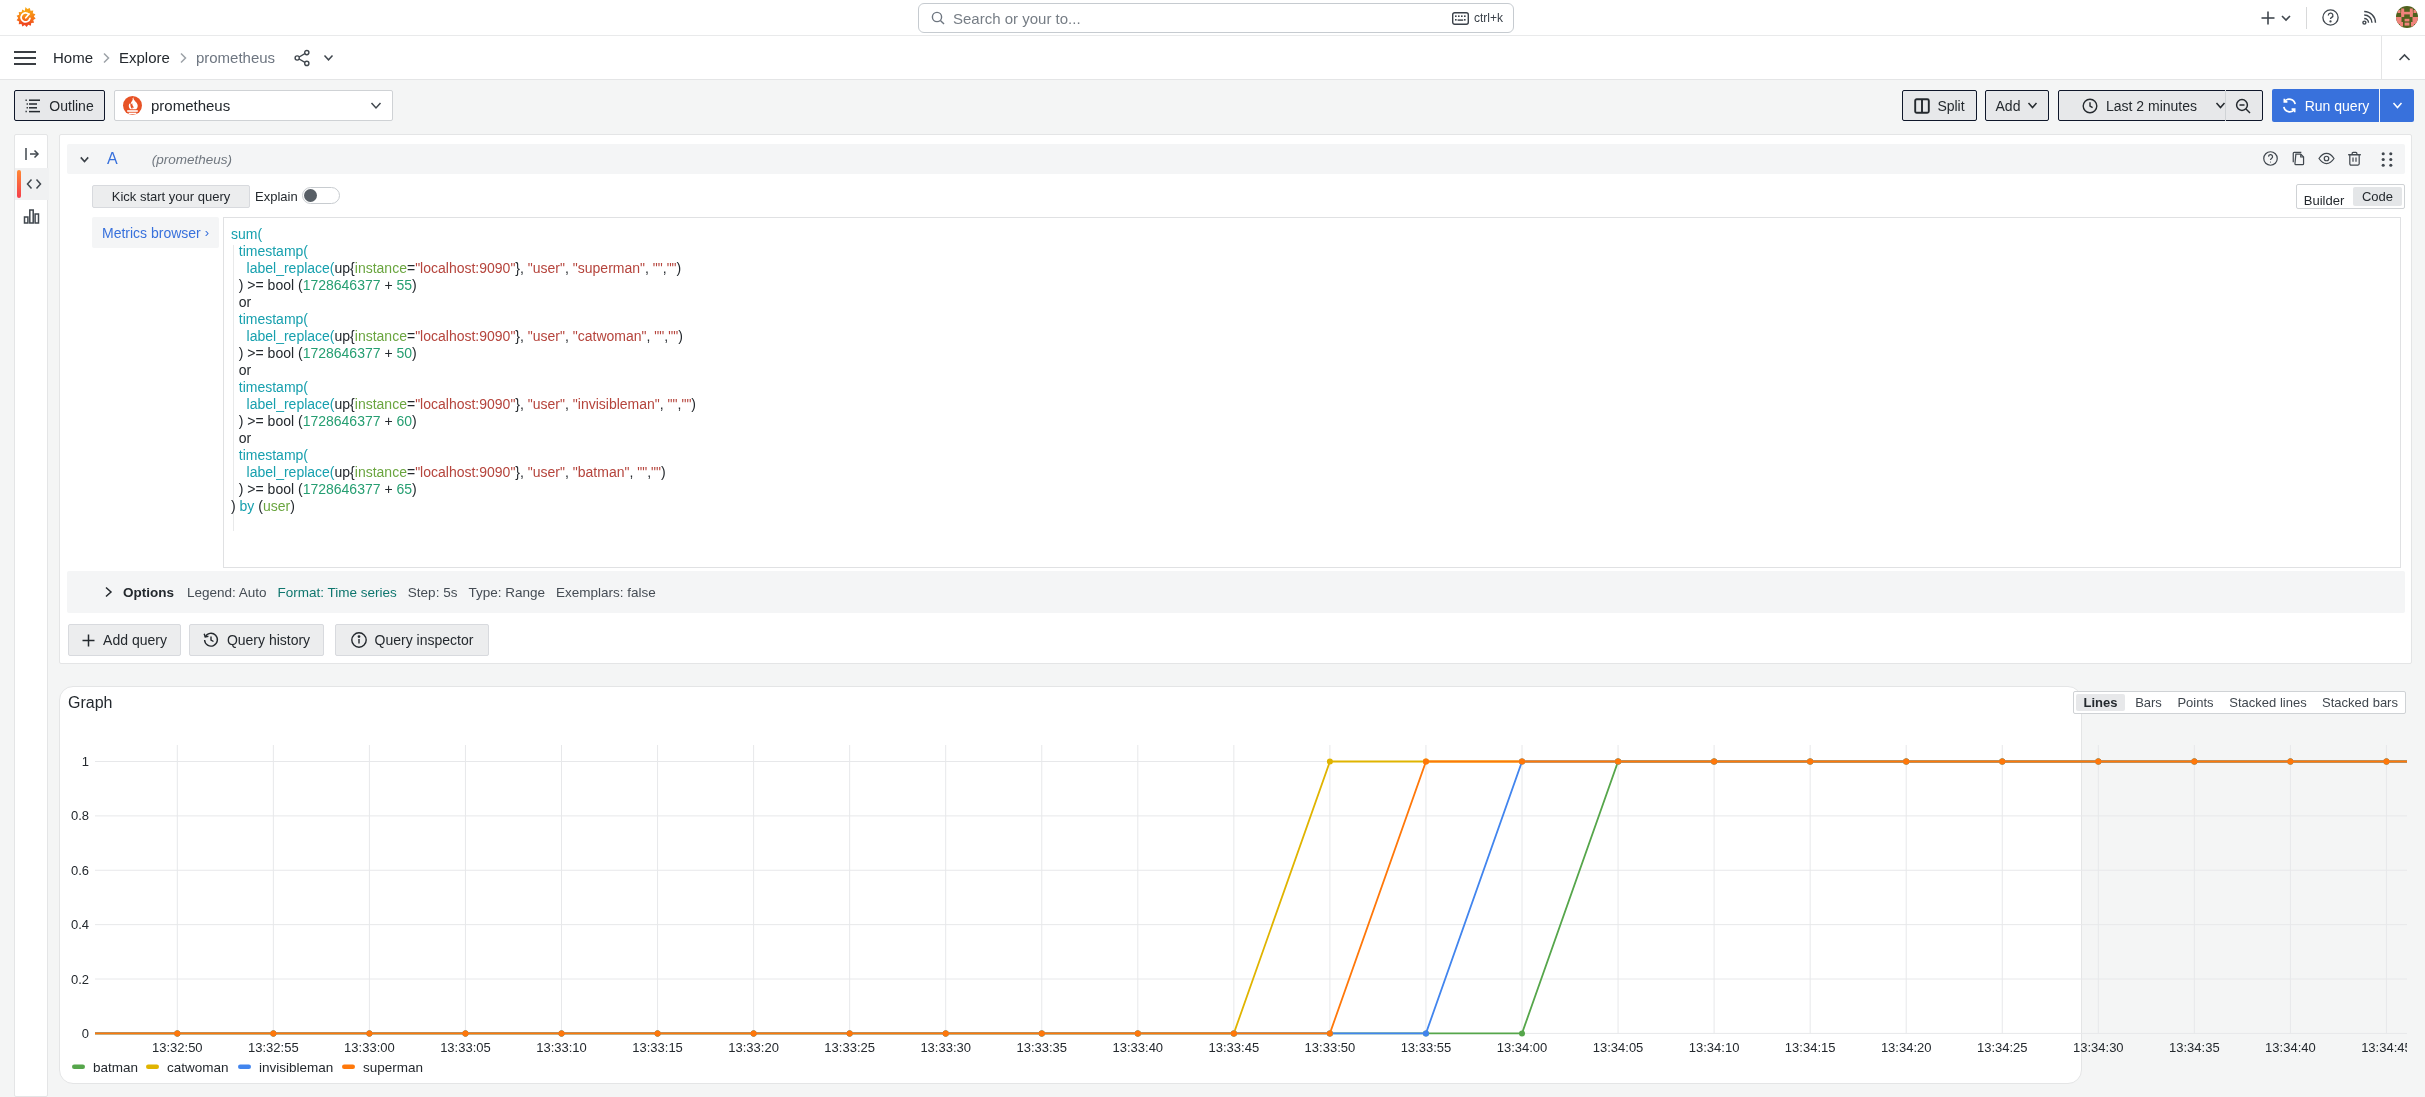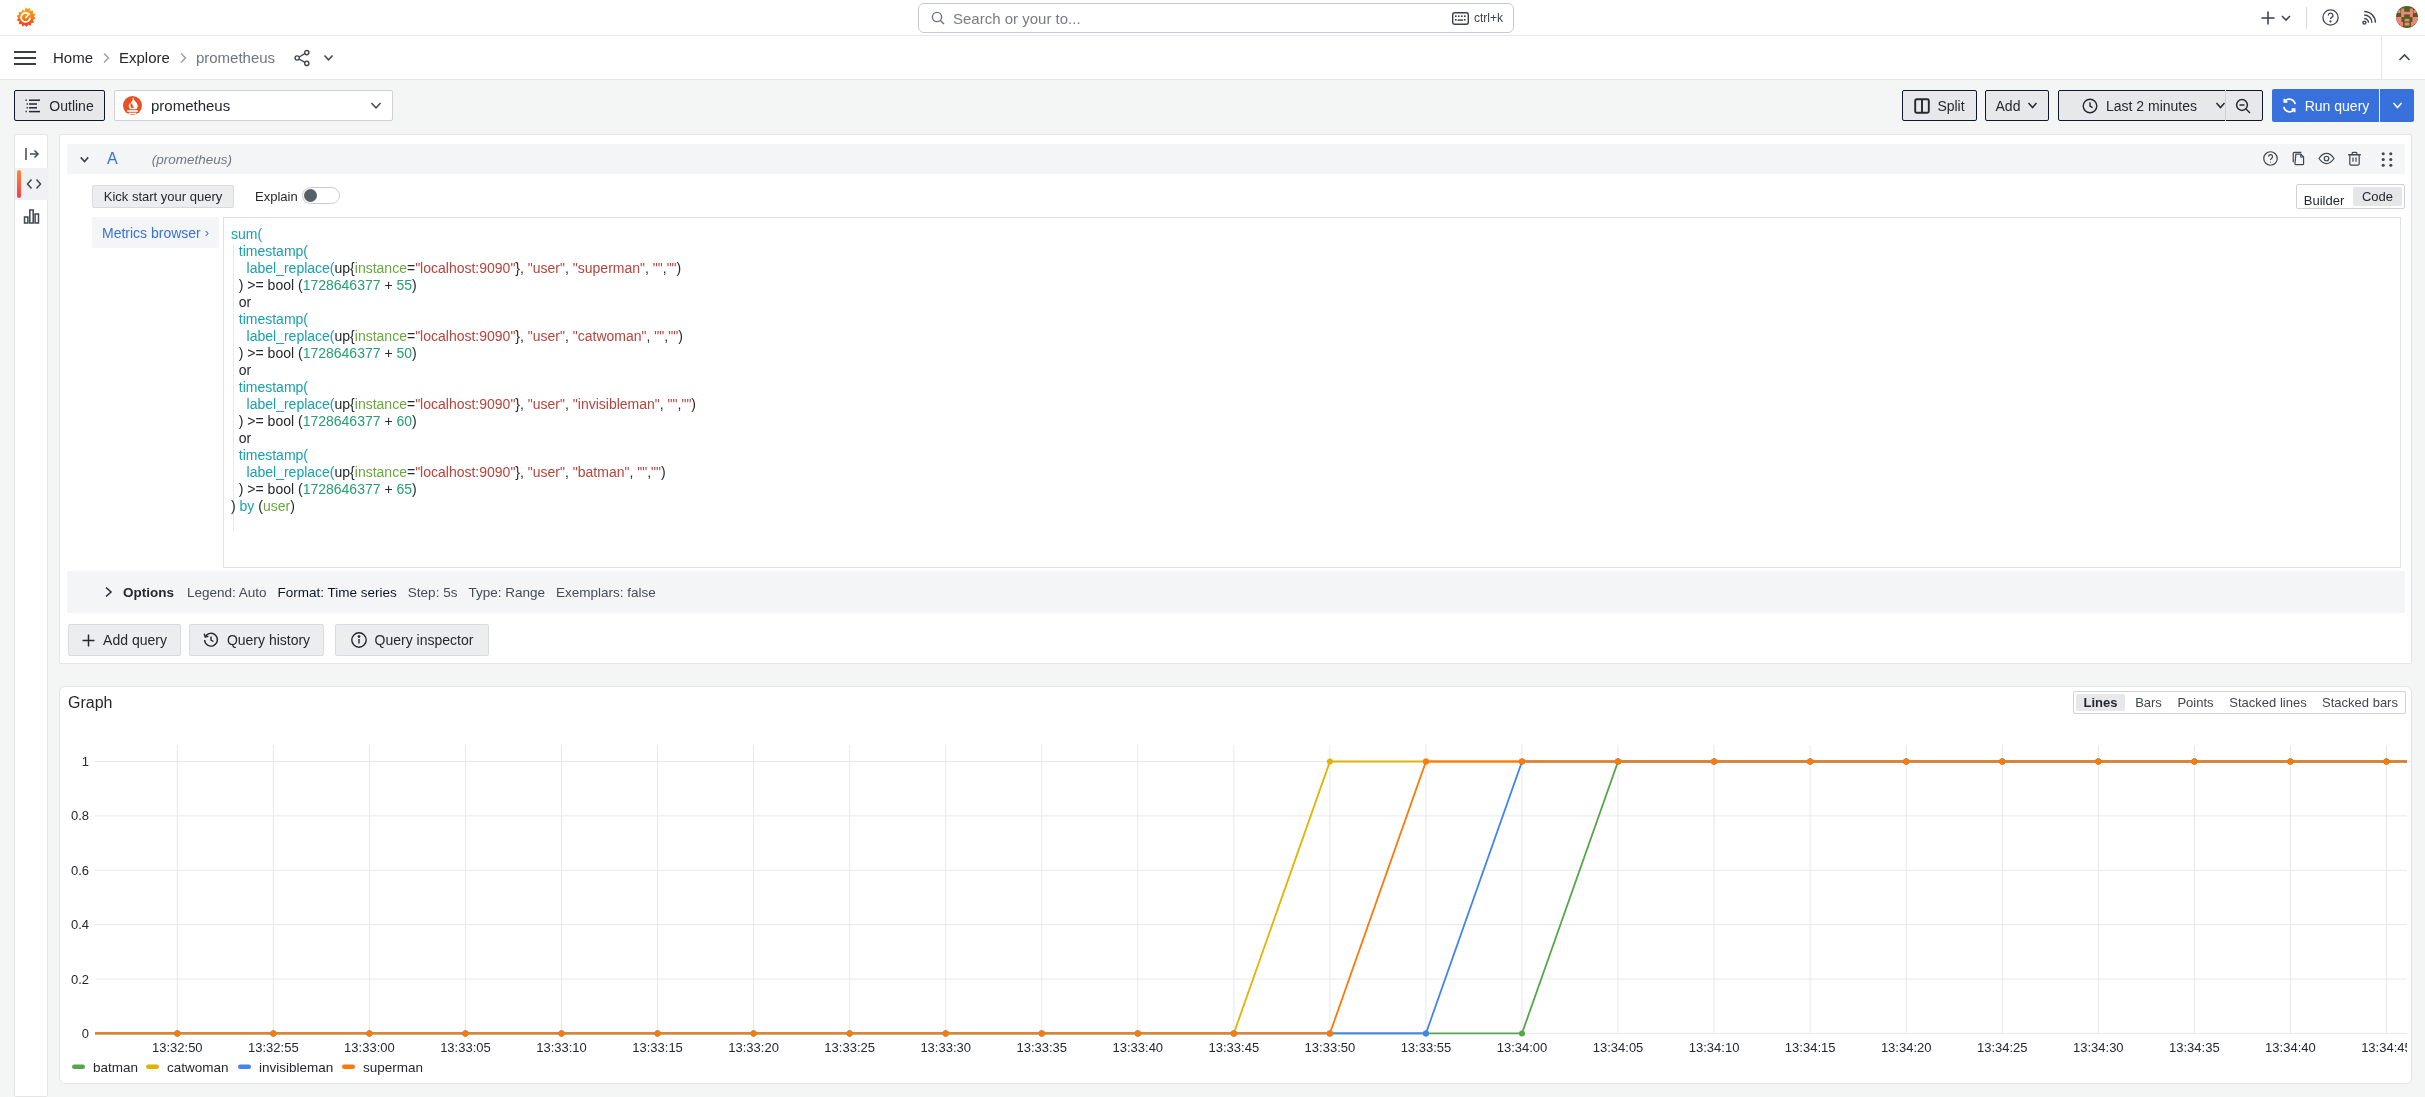--- a/index.html
+++ b/index.html
@@ -252,21 +252,21 @@
     <svg class="abs" style="left:2313px;top:8px;" width="14" height="15" viewBox="0 0 14 15" fill="#40474e">
         <circle cx="3.2" cy="1.8" r="1.55"></circle>
         <circle cx="10.8" cy="1.8" r="1.55"></circle>
         <circle cx="3.2" cy="7.5" r="1.55"></circle>
         <circle cx="10.8" cy="7.5" r="1.55"></circle>
         <circle cx="3.2" cy="13.2" r="1.55"></circle>
         <circle cx="10.8" cy="13.2" r="1.55"></circle>
       </svg>
   </div>
 
-  <div class="abs" style="left:32px;top:50px;width:142px;height:23px;background:#ecedee;border:1px solid #d8dade;border-radius:2px;display:flex;align-items:center;justify-content:center;font-size:13px;font-weight:500;">Kick start your query</div>
+  <div class="abs" style="left:32px;top:50px;width:158px;height:23px;background:#ecedee;border:1px solid #d8dade;border-radius:2px;display:flex;align-items:center;justify-content:center;font-size:13px;font-weight:500;">Kick start your query</div>
   <span class="abs" style="left:195px;top:54px;font-size:13px;color:#24292e;">Explain</span>
   <div class="abs" style="left:242px;top:52px;width:38px;height:17px;border:1px solid #c8ccd0;border-radius:9px;background:#fff;">
     <div class="abs" style="left:1px;top:1px;width:13px;height:13px;border-radius:50%;background:#585f66;"></div>
   </div>
 
   <div class="abs" style="left:2236px;top:49px;width:109px;height:25px;border:1px solid #cfd2d5;border-radius:2px;background:#fff;display:flex;">
     <div style="flex:1;display:flex;align-items:center;justify-content:center;font-size:13px;color:#24292e;margin-top:8px;">Builder</div>
     <div style="width:49px;margin:2px;background:#e4e6e8;border-radius:2px;display:flex;align-items:center;justify-content:center;font-size:13px;font-weight:500;color:#24292e;">Code</div>
   </div>
 
@@ -292,21 +292,21 @@
 <span style="color:#24292e">  ) </span><span style="color:#24292e">&gt;=</span><span style="color:"> </span><span style="color:#24292e">bool</span><span style="color:#24292e"> (</span><span style="color:#259e71">1728646377</span><span style="color:#24292e"> + </span><span style="color:#259e71">65</span><span style="color:#24292e">)</span>
 <span style="color:#24292e">) </span><span style="color:#17a0ae">by</span><span style="color:#24292e"> (</span><span style="color:#6aa53f">user</span><span style="color:#24292e">)</span></pre>
   </div>
 
   <div class="abs" style="left:7px;top:436px;width:2338px;height:42px;background:#f4f5f6;border-radius:2px;display:flex;align-items:center;font-size:14px;">
     <svg class="ico" style="margin-left:37px;" width="9" height="12" viewBox="0 0 9 12" fill="none" stroke="#24292e" stroke-width="1.5">
         <polyline points="2,1.5 7,6 2,10.5"></polyline>
       </svg>
     <span style="margin-left:10px;font-weight:700;font-size:13.5px;">Options</span>
     <span style="margin-left:13px;color:#454c54;font-size:13.5px;">Legend: Auto</span>
-    <span style="margin-left:11px;color:#0f172a;font-size:13.5px;">Format: Time series</span>
+    <span style="margin-left:11px;color:#0f766e;font-size:13.5px;">Format: Time series</span>
     <span style="margin-left:11px;color:#454c54;font-size:13.5px;">Step: 5s</span>
     <span style="margin-left:11px;color:#454c54;font-size:13.5px;">Type: Range</span>
     <span style="margin-left:11px;color:#454c54;font-size:13.5px;">Exemplars: false</span>
   </div>
 
   <div class="btn" style="left:8px;top:489px;width:113px;height:32px;background:#ecedee;border-color:#d8dade;">
     <svg class="ico" style="margin-right:8px;" width="13" height="13" viewBox="0 0 13 13" stroke="#24292e" stroke-width="1.5" fill="none">
         <line x1="6.5" y1="0.5" x2="6.5" y2="12.5"></line>
         <line x1="0.5" y1="6.5" x2="12.5" y2="6.5"></line>
       </svg>
@@ -323,21 +323,21 @@
   <div class="btn" style="left:275px;top:489px;width:154px;height:32px;background:#ecedee;border-color:#d8dade;">
     <svg class="ico" style="margin-right:8px;" width="16" height="16" viewBox="0 0 16 16" fill="none" stroke="#24292e" stroke-width="1.4">
         <circle cx="8" cy="8" r="7.2"></circle>
         <line x1="8" y1="7" x2="8" y2="11.5"></line>
         <circle cx="8" cy="4.6" r="0.7" fill="#24292e"></circle>
       </svg>
     Query inspector
   </div>
 </div>
 
-<div class="abs" style="left:59px;top:686px;width:2353px;height:398px;background:#fff;border:1px solid #e4e5e6;border-radius:6px;">
+<div class="abs" style="left:59px;top:686px;width:2023px;height:398px;background:#fff;border:1px solid #e4e5e6;border-radius:14px;">
   <span class="abs" style="left:8px;top:7px;font-size:16px;font-weight:500;">Graph</span>
   <div class="abs" style="left:2013px;top:4px;width:333px;height:23px;border:1px solid #cfd2d5;border-radius:2px;background:#fff;display:flex;font-size:13px;color:#40474e;">
     <div style="width:49px;margin:2px;background:#e7e8ea;border-radius:2px;display:flex;align-items:center;justify-content:center;font-weight:700;color:#24292e;">Lines</div>
     <div style="width:43px;display:flex;align-items:center;justify-content:center;">Bars</div>
     <div style="width:51px;display:flex;align-items:center;justify-content:center;">Points</div>
     <div style="width:94px;display:flex;align-items:center;justify-content:center;">Stacked lines</div>
     <div style="flex:1;display:flex;align-items:center;justify-content:center;">Stacked bars</div>
   </div>
   <svg id="chart" class="abs" style="left:0;top:0;" width="2347" height="398" viewBox="0 0 2347 398">
       <line x1="35" y1="74.5" x2="2347" y2="74.5" stroke="#e7e8ea" stroke-width="1"></line>

